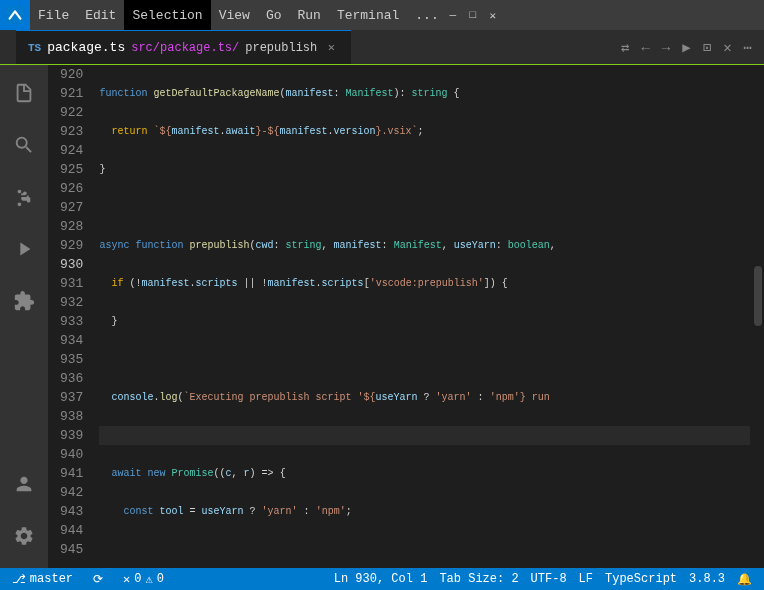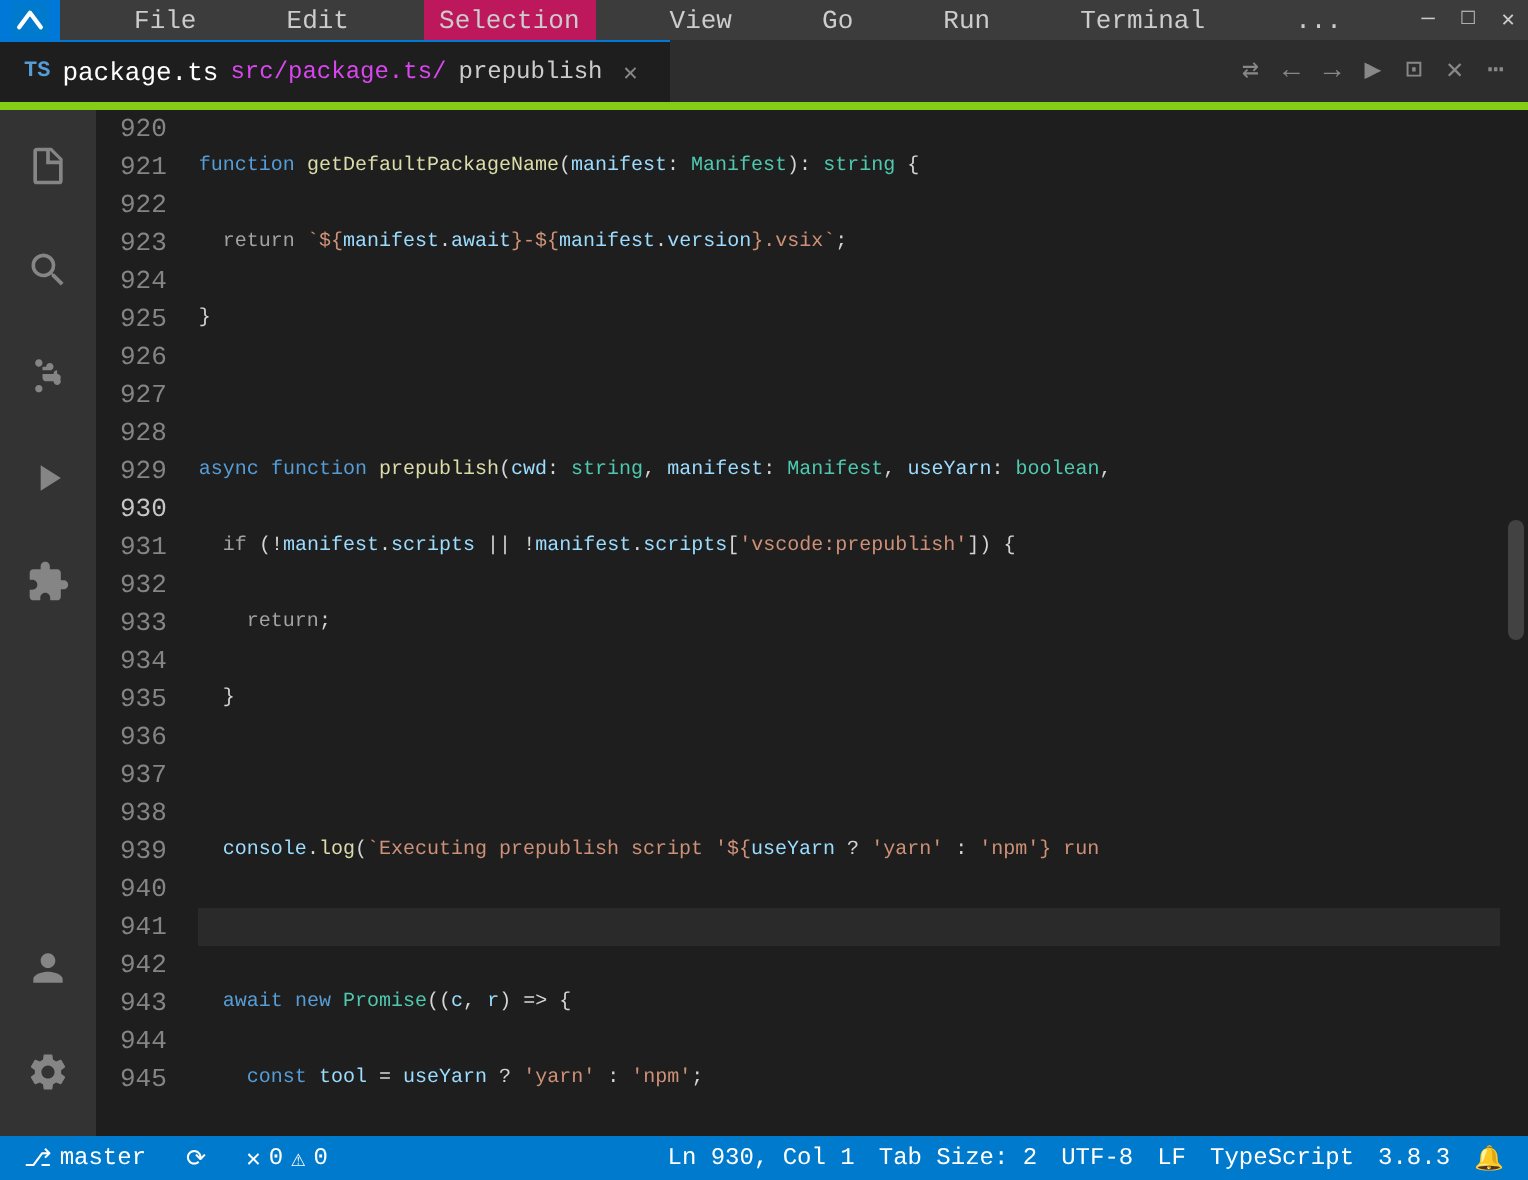--- a/index.html
+++ b/index.html
@@ -16,21 +16,21 @@
     }
     .menu-item {
       padding: 4px 8px;
       color: #cccccc;
       cursor: pointer;
       font-size: 13px;
       height: 100%;
       display: flex;
       align-items: center;
     }
-    .menu-item.active { background: #be185d; }
+    .menu-item.active { background: #000000; }
     #title-text {
       flex: 1;
       text-align: center;
       color: #cccccc;
       font-size: 13px;
     }
     #window-controls {
       display: flex;
       gap: 8px;
       align-items: center;
@@ -42,25 +42,24 @@
       align-items: center;
       justify-content: center;
       color: #cccccc;
       font-size: 11px;
       cursor: pointer;
     }
 
     
     #top-bar {
       background: #3c3c3c;
-      height: 20px;
-      display: flex;
-      align-items: center;
-      flex-shrink: 0;
-      justify-content: space-between;
+      height: 30px;
+      display: flex;
+      align-items: center;
+      flex-shrink: 0;
     }
     #app-icon {
       width: 30px;
       height: 30px;
       display: flex;
       align-items: center;
       justify-content: center;
       background: #0078d7;
       color: white;
       font-size: 14px;
@@ -68,21 +67,22 @@
       flex-shrink: 0;
     }
 
     
     #tab-bar {
       background: #2d2d2d;
       height: 35px;
       display: flex;
       align-items: stretch;
       flex-shrink: 0;
-      border-bottom: 4px solid #84cc16;
+      border-bottom: 1px solid #84cc16;
+      padding-left: 16px;
     }
     #tab-active {
       background: #1e1e1e;
       border-top: 1px solid #0078d7;
       padding: 0 12px;
       display: flex;
       align-items: center;
       gap: 6px;
       color: #ffffff;
       font-size: 13px;
@@ -230,21 +230,21 @@
       height: 100%;
     }
     #status-right {
       margin-left: auto;
       display: flex;
       gap: 4px;
     }
 
     
     .kw { color: #569cd6; }       
-    .kw2 { color: #a3a3a3; }      
+    .kw2 { color: #eab308; }      
     .fn { color: #dcdcaa; }       
     .str { color: #ce9178; }      
     .var { color: #9cdcfe; }      
     .type { color: #4ec9b0; }     
     .op { color: #d4d4d4; }      
     .param { color: #9cdcfe; }
     .prop { color: #9cdcfe; }
     .tmpl { color: #ce9178; }
     .punct { color: #d4d4d4; }
     .ln-current { color: #c6c6c6; }
@@ -368,21 +368,20 @@
         <div class="line">944</div>
         <div class="line">945</div>
       </div>
       <div id="code-content">
 <div class="line"><span class="kw">function</span> <span class="fn">getDefaultPackageName</span><span class="punct">(</span><span class="param">manifest</span><span class="punct">:</span> <span class="type">Manifest</span><span class="punct">):</span> <span class="type">string</span> <span class="punct">{</span></div>
 <div class="line">  <span class="kw2">return</span> <span class="tmpl">`${</span><span class="var">manifest</span><span class="punct">.</span><span class="prop">await</span><span class="tmpl">}-${</span><span class="var">manifest</span><span class="punct">.</span><span class="prop">version</span><span class="tmpl">}.vsix`</span><span class="punct">;</span></div>
 <div class="line"><span class="punct">}</span></div>
 <div class="line">&nbsp;</div>
 <div class="line"><span class="kw">async</span> <span class="kw">function</span> <span class="fn">prepublish</span><span class="punct">(</span><span class="param">cwd</span><span class="punct">:</span> <span class="type">string</span><span class="punct">,</span> <span class="param">manifest</span><span class="punct">:</span> <span class="type">Manifest</span><span class="punct">,</span> <span class="param">useYarn</span><span class="punct">:</span> <span class="type">boolean</span><span class="punct">,</span></div>
 <div class="line">  <span class="kw2">if</span> <span class="punct">(!</span><span class="var">manifest</span><span class="punct">.</span><span class="prop">scripts</span> <span class="op">||</span> <span class="punct">!</span><span class="var">manifest</span><span class="punct">.</span><span class="prop">scripts</span><span class="punct">[</span><span class="str">'vscode:prepublish'</span><span class="punct">])</span> <span class="punct">{</span></div>
-<div class="line">    <span class="kw2">return</span><span class="punct">;</span></div>
 <div class="line">  <span class="punct">}</span></div>
 <div class="line">&nbsp;</div>
 <div class="line">  <span class="var">console</span><span class="punct">.</span><span class="fn">log</span><span class="punct">(</span><span class="tmpl">`Executing prepublish script '${</span><span class="var">useYarn</span> <span class="op">?</span> <span class="str">'yarn'</span> <span class="op">:</span> <span class="str">'npm'</span><span class="tmpl">} run</span></div>
 <div class="line line-highlight">&nbsp;</div>
 <div class="line">  <span class="kw">await</span> <span class="kw">new</span> <span class="type">Promise</span><span class="punct">((</span><span class="param">c</span><span class="punct">,</span> <span class="param">r</span><span class="punct">)</span> <span class="op">=&gt;</span> <span class="punct">{</span></div>
 <div class="line">    <span class="kw">const</span> <span class="var">tool</span> <span class="op">=</span> <span class="var">useYarn</span> <span class="op">?</span> <span class="str">'yarn'</span> <span class="op">:</span> <span class="str">'npm'</span><span class="punct">;</span></div>
 
 
 
 

